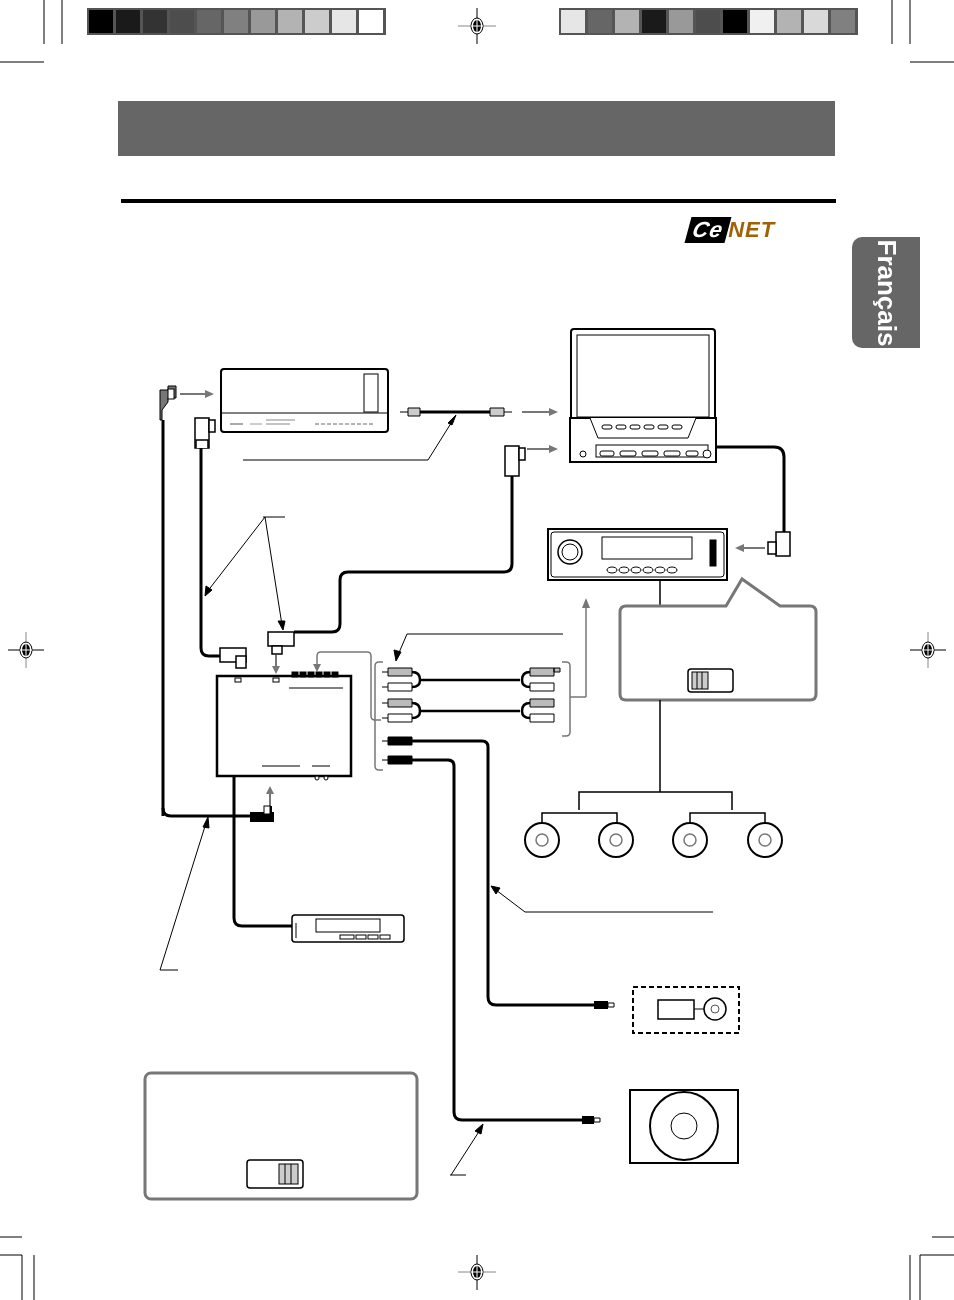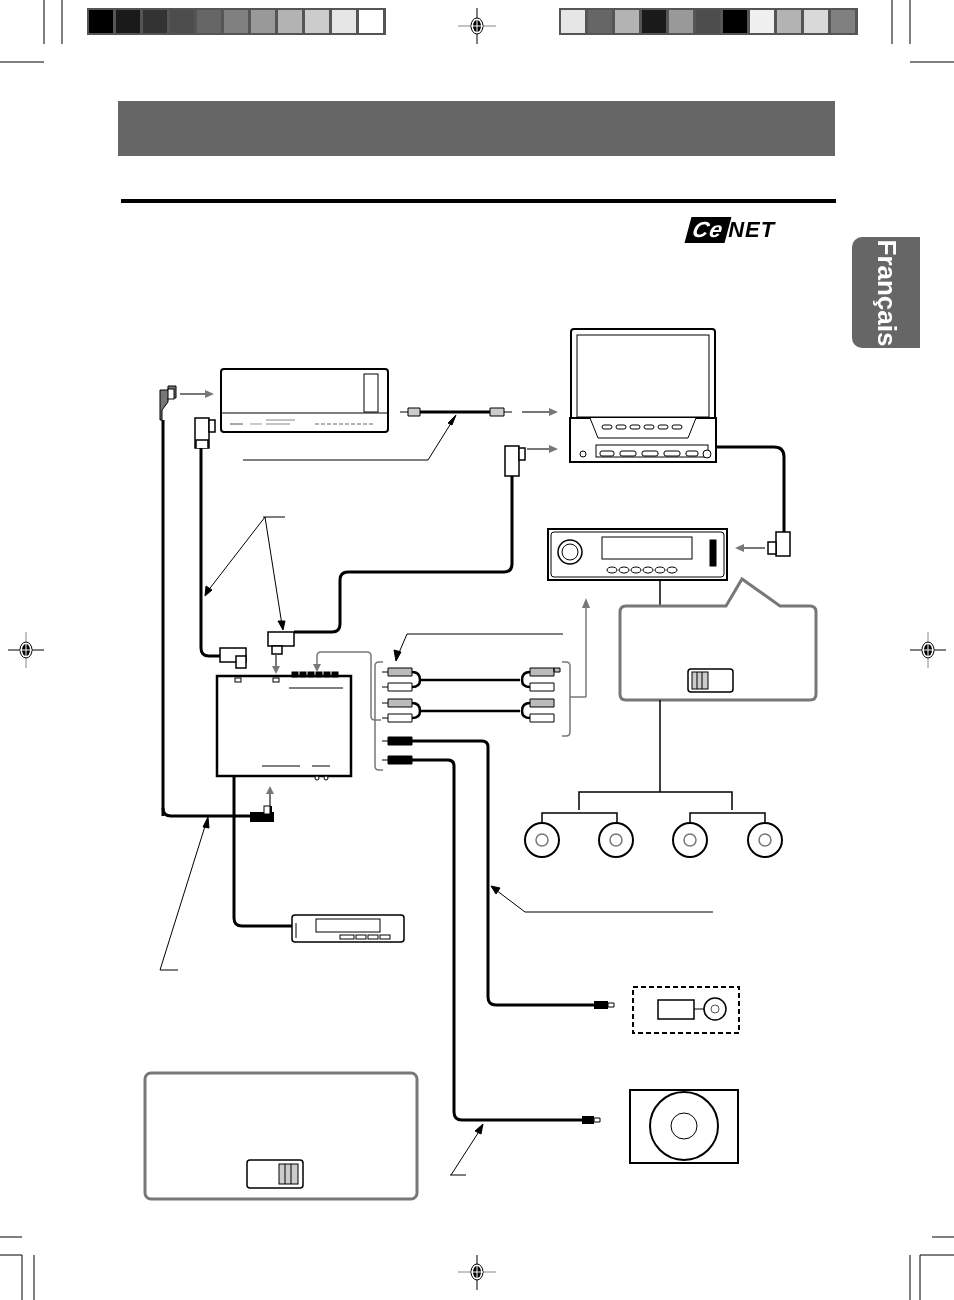--- a/index.html
+++ b/index.html
@@ -2,21 +2,21 @@
 <html><head>
 <meta charset="utf-8">
 <style>
   html,body{margin:0;padding:0;background:#fff;}
   body{width:954px;height:1300px;position:relative;overflow:hidden;font-family:"Liberation Sans",sans-serif;}
   svg{position:absolute;left:0;top:0;}
   .lang-tab{position:absolute;left:852px;top:237px;width:68px;height:111px;background:#666;border-radius:10px 0 0 10px;}
   .lang-tab span{position:absolute;left:50%;top:50%;transform:translate(-50%,-50%) rotate(90deg);color:#fff;font-weight:bold;font-size:26px;white-space:nowrap;font-family:"Liberation Sans",sans-serif;letter-spacing:0px;}
   .logo{position:absolute;left:688px;top:217px;font-family:"Liberation Sans",sans-serif;font-style:italic;font-weight:bold;font-size:22px;letter-spacing:1px;}
   .logo .ce{background:#000;color:#fff;padding:0 5px;transform:skewX(-15deg);display:inline-block;}
-  .logo .net{color:#000000;}
+  .logo .net{color:#a16207;}
 </style>
 </head>
 <body>
 
 <svg width="954" height="1300" viewBox="0 0 954 1300">
 
   <g stroke="#000" stroke-width="1">
     <line x1="44" y1="0" x2="44" y2="44"></line>
       <line x1="62" y1="0" x2="62" y2="44"></line>
       <line x1="0" y1="62" x2="44" y2="62"></line>

